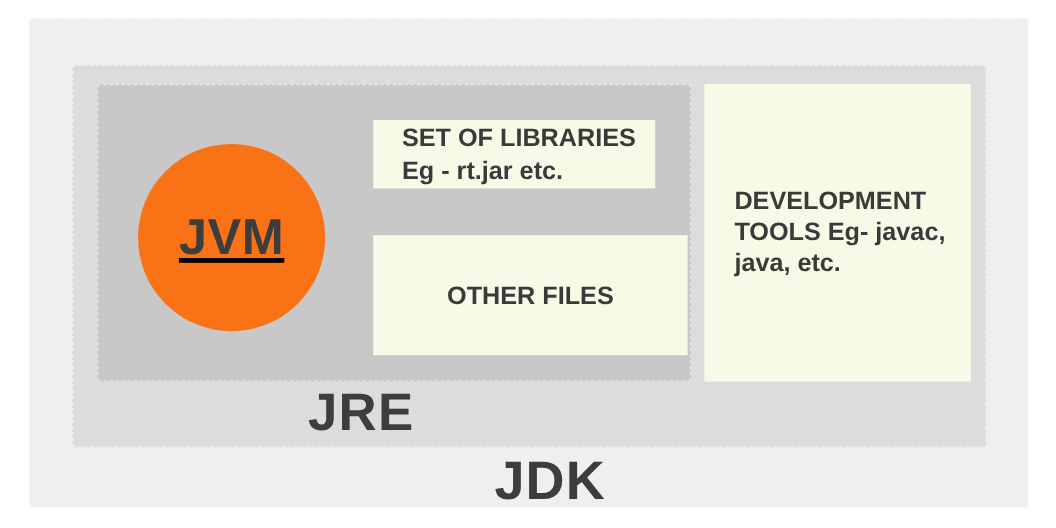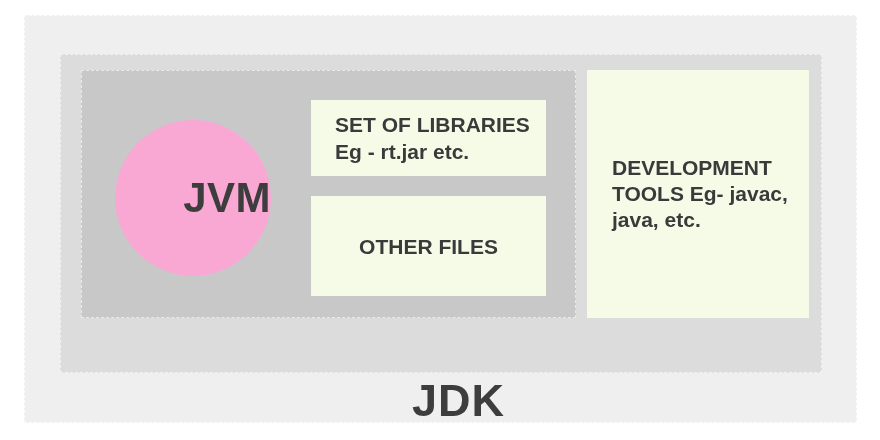--- a/index.html
+++ b/index.html
@@ -36,49 +36,50 @@
     left: 20px; top: 15px;
     width: 495px; height: 248px;
     background: #c8c8c8;
     border: 1px dashed #e9e9e9;
   }
   .jvm-circle {
     position: absolute;
     left: 33px; top: 49px;
     width: 156px; height: 156px;
     border-radius: 50%;
-    background: #f9a8d4;
+    background: #f97316;
     display: flex;
     align-items: center;
-    justify-content: flex-end;
+    justify-content: center;
+    text-decoration: underline;
   }
   .jvm-circle span {
     font-size: 42px;
     font-weight: 700;
     color: #3d3d3d;
     letter-spacing: 0.5px;
   }
   .component-box {
     position: absolute;
     background: #f6fbe8;
     color: #3a3a3a;
     font-weight: 700;
     font-size: 21px;
     line-height: 27px;
   }
   .lib-box {
     left: 229px; top: 29px;
-    width: 235px; height: 76px;
+    width: 235px; height: 57px;
     display: flex;
     align-items: center;
     padding-left: 24px;
   }
   .other-box {
     left: 229px; top: 125px;
-    width: 235px; height: 100px;
+    width: 262px; height: 100px;
     display: flex;
     align-items: center;
     justify-content: center;
   }
   .devtools-box {
     left: 526px; top: 15px;
     width: 222px; height: 248px;
     display: flex;
     align-items: center;
     padding-left: 25px;
@@ -122,16 +123,17 @@
         </div>
         <div class="component-box other-box">
           <span>OTHER FILES</span>
         </div>
       </div>
       <div class="component-box devtools-box">
         <span class="multiline">DEVELOPMENT
 TOOLS Eg- javac,
 java, etc.</span>
       </div>
+      <div class="big-label jre-label">JRE</div>
     </div>
     <div class="big-label jdk-label">JDK</div>
   </div>
 </div>
 
 </body></html>

